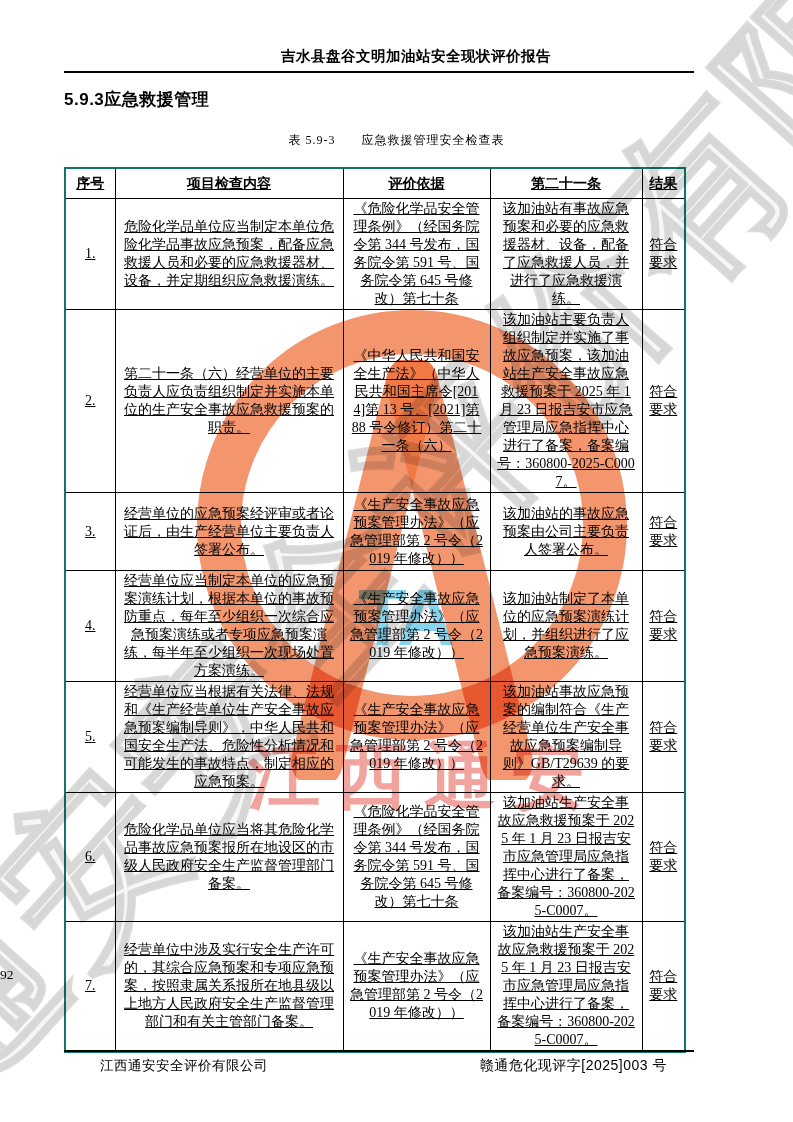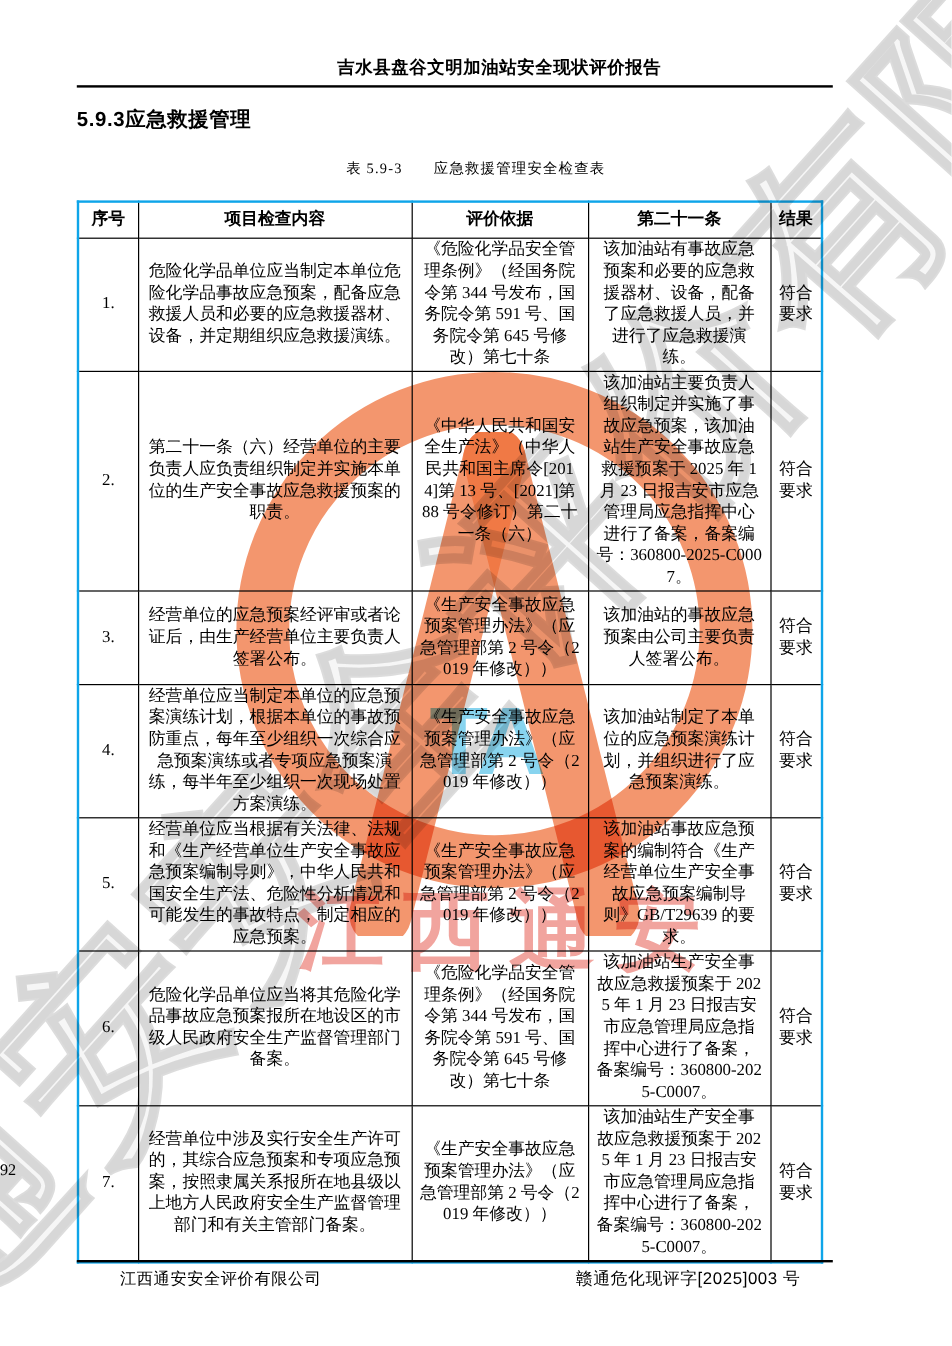--- a/index.html
+++ b/index.html
@@ -25,21 +25,21 @@
   }
   .table-caption{
     position:absolute;top:132px;left:0;right:0;text-align:center;
     font-size:12px;letter-spacing:1px;
   }
   .table-caption .cap-title{margin-left:26px;}
   
   table.check{
     position:absolute;top:167px;left:64px;width:620px;
     border-collapse:collapse;table-layout:fixed;
-    border:2px solid #0ea5e9;background:transparent;
+    border:2px solid #0f766e;background:transparent;text-decoration:underline;
   }
   table.check th,table.check td{
     border:1.5px solid #000;
     text-align:center;vertical-align:middle;
     font-size:14px;line-height:18px;
     padding:1px 6px;
     word-break:break-all;
   }
   table.check th{font-weight:600;height:27px;padding:1px 2px;}
   td.no-cell{padding:1px 2px;font-size:13.5px;}

